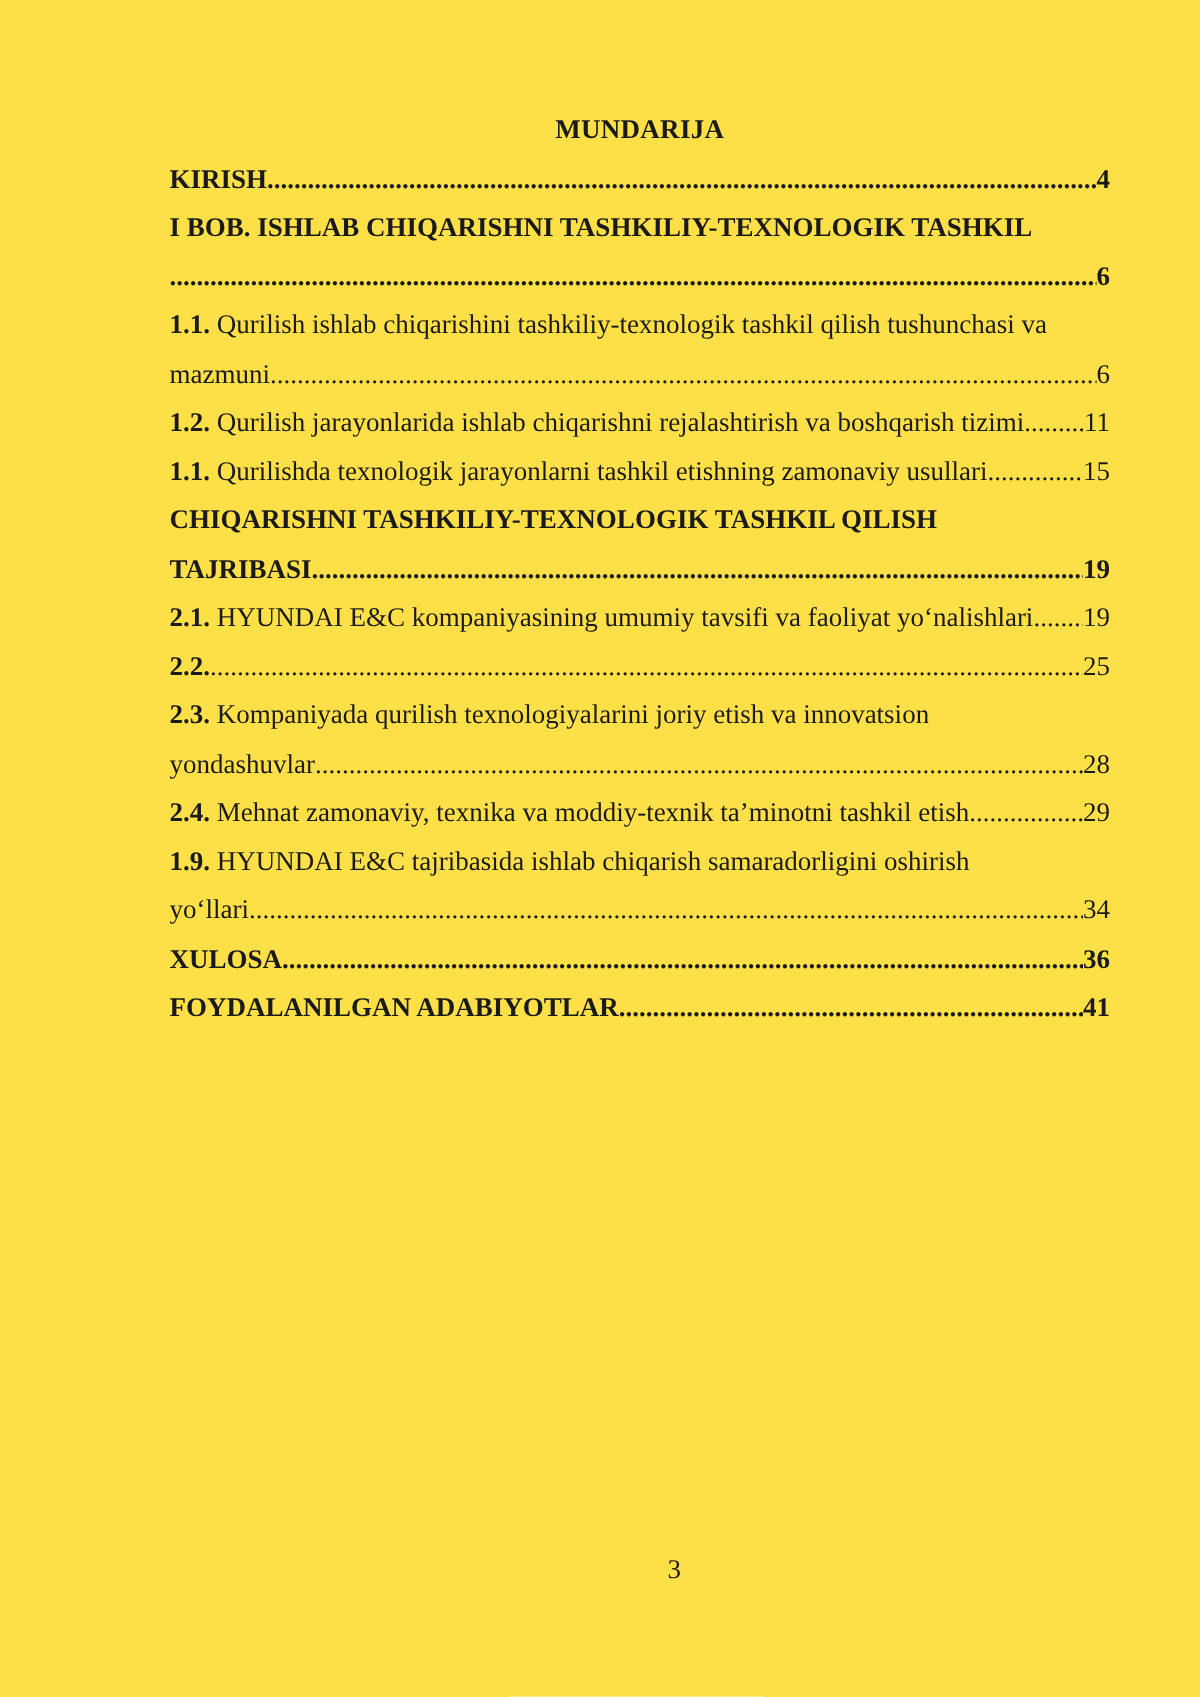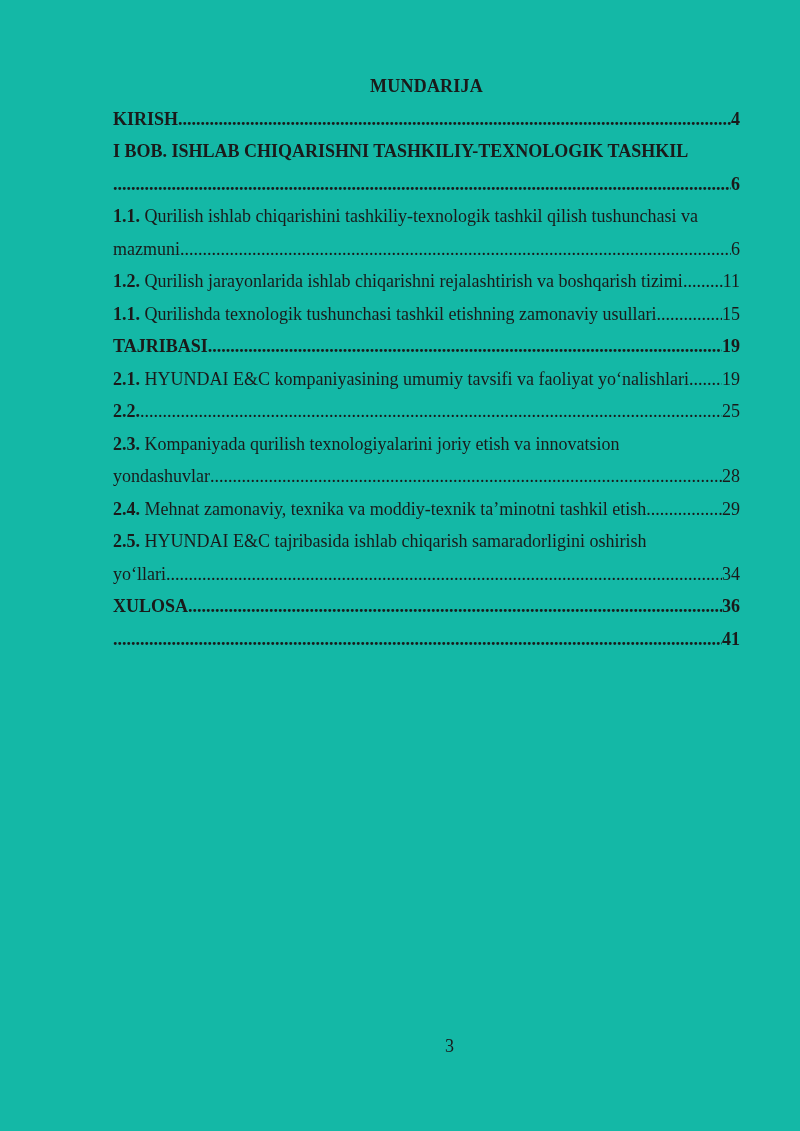--- a/index.html
+++ b/index.html
@@ -11,21 +11,21 @@
     width: 800px;
     height: 1131px;
     position: relative;
     overflow: hidden;
     font-family: "Liberation Serif", "DejaVu Serif", serif;
     color: #1a1a1a;
   }
   .page {
     position: absolute;
     inset: 0;
-    background: #14b8a6;
+    background: #fde047;
   }
   .content {
     position: absolute;
     left: 113px;
     top: 70px;
     width: 627px;
     font-size: 18px;
     line-height: 32.5px;
   }
   .doc-title {
@@ -102,23 +102,26 @@
           <span class="pg">6</span>
         </div>
         <div class="toc-line">
           <span class="num">1.2.</span>
           <span class="txt"> Qurilish jarayonlarida ishlab chiqarishni rejalashtirish va boshqarish tizimi</span>
           <span class="dots">........................................................................................................................................................................................</span>
           <span class="pg">11</span>
         </div>
         <div class="toc-line">
           <span class="num">1.1.</span>
-          <span class="txt"> Qurilishda texnologik tushunchasi tashkil etishning zamonaviy usullari</span>
+          <span class="txt"> Qurilishda texnologik jarayonlarni tashkil etishning zamonaviy usullari</span>
           <span class="dots">........................................................................................................................................................................................</span>
           <span class="pg">15</span>
+        </div>
+        <div class="toc-line bold">
+          <span class="txt">CHIQARISHNI TASHKILIY-TEXNOLOGIK TASHKIL QILISH</span>
         </div>
         <div class="toc-line bold">
           <span class="txt">TAJRIBASI</span>
           <span class="dots">........................................................................................................................................................................................</span>
           <span class="pg">19</span>
         </div>
         <div class="toc-line">
           <span class="num">2.1.</span>
           <span class="txt"> HYUNDAI E&amp;C kompaniyasining umumiy tavsifi va faoliyat yo‘nalishlari</span>
           <span class="dots">........................................................................................................................................................................................</span>
@@ -138,33 +141,34 @@
           <span class="dots">........................................................................................................................................................................................</span>
           <span class="pg">28</span>
         </div>
         <div class="toc-line">
           <span class="num">2.4.</span>
           <span class="txt"> Mehnat zamonaviy, texnika va moddiy-texnik ta’minotni tashkil etish</span>
           <span class="dots">........................................................................................................................................................................................</span>
           <span class="pg">29</span>
         </div>
         <div class="toc-line">
-          <span class="num">2.5.</span>
+          <span class="num">1.9.</span>
           <span class="txt"> HYUNDAI E&amp;C tajribasida ishlab chiqarish samaradorligini oshirish</span>
         </div>
         <div class="toc-line">
           <span class="txt">yo‘llari</span>
           <span class="dots">........................................................................................................................................................................................</span>
           <span class="pg">34</span>
         </div>
         <div class="toc-line bold">
           <span class="txt">XULOSA</span>
           <span class="dots">........................................................................................................................................................................................</span>
           <span class="pg">36</span>
         </div>
         <div class="toc-line bold">
+          <span class="txt">FOYDALANILGAN ADABIYOTLAR</span>
           <span class="dots">........................................................................................................................................................................................</span>
           <span class="pg">41</span>
         </div>
       </div>
   </div>
   <div class="page-number">3</div>
 </div>
 
 </body></html>

